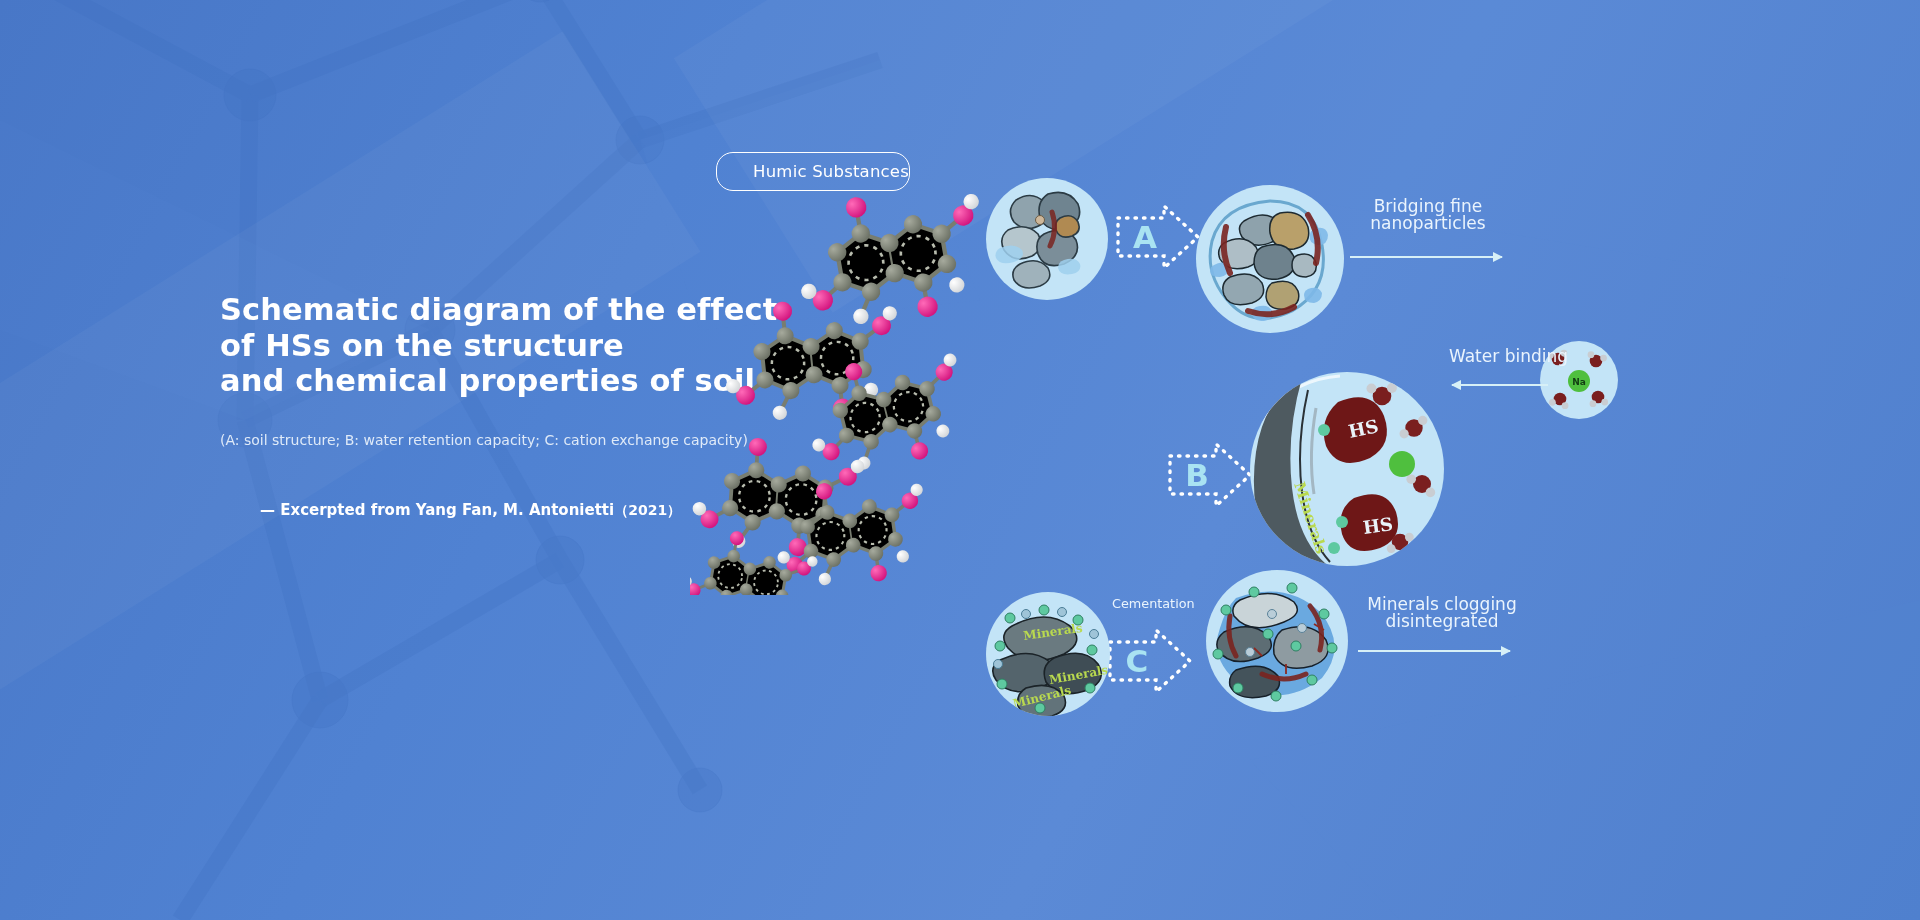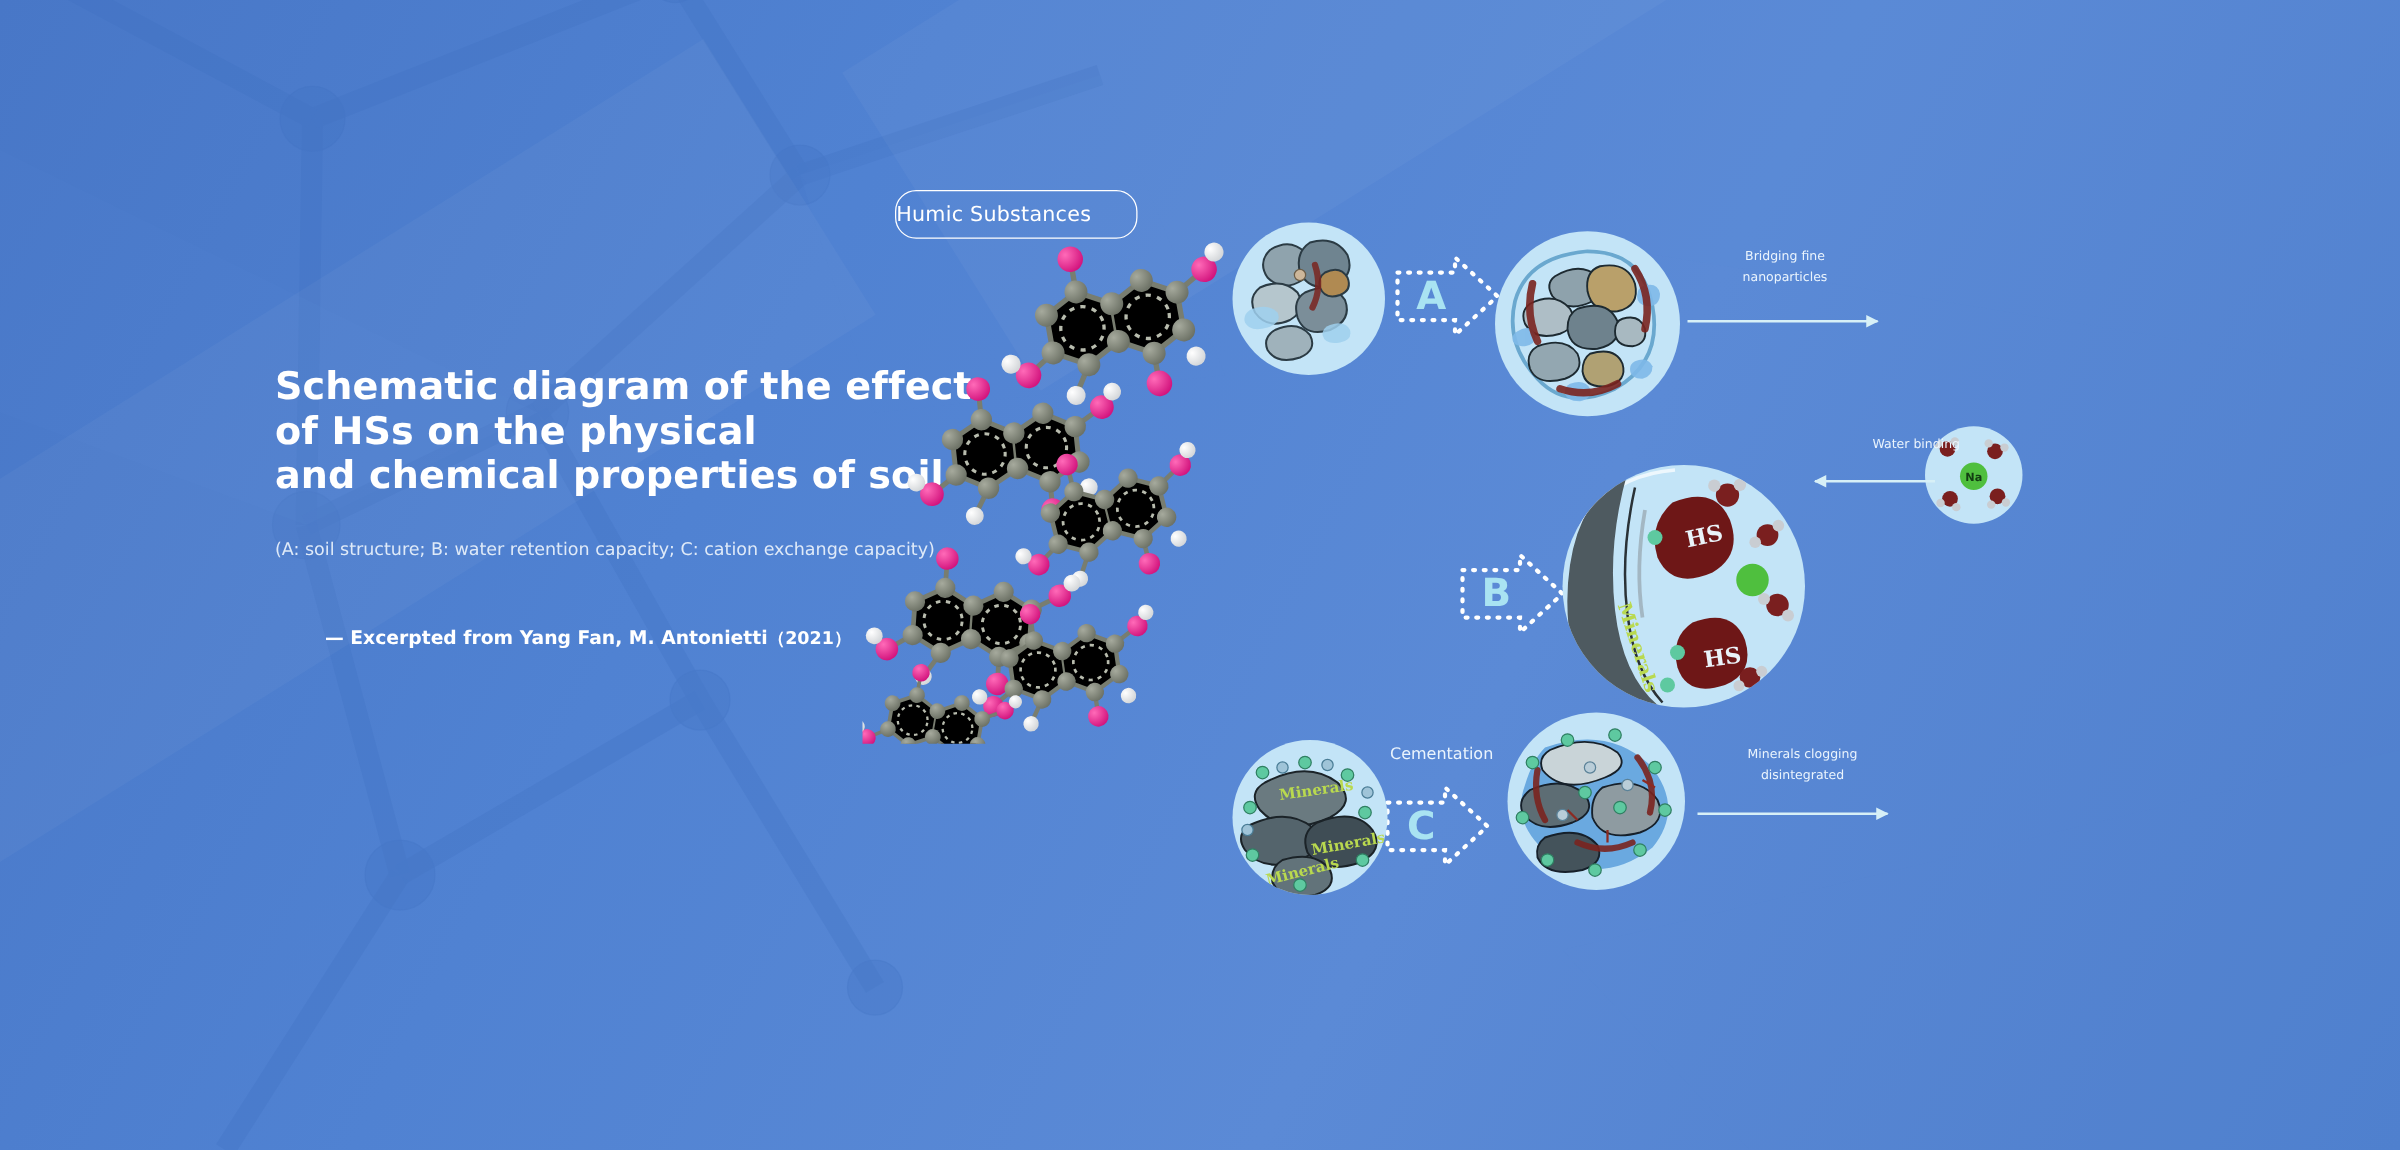--- a/index.html
+++ b/index.html
@@ -29,33 +29,33 @@
   }
   .credit{
     color:#ffffff;font-size:15px;font-weight:700;margin-top:51px;white-space:nowrap;margin-left:40px;
   }
   .credit .yr{font-size:14px;}
 
   
   #hs-pill{
     position:absolute;left:716px;top:152px;width:192px;height:37px;
     border:1.6px solid #ffffff;border-radius:17px;
-    display:flex;align-items:center;justify-content:flex-start;
+    display:flex;align-items:center;justify-content:flex-end;
     color:#ffffff;font-size:16.5px;letter-spacing:.2px;
   }
 
   
   #molecule{position:absolute;left:690px;top:185px;width:290px;height:410px;}
 
   
   .circ{position:absolute;border-radius:50%;background:#c3e4f7;}
   .circ-inner{position:absolute;inset:0;border-radius:50%;overflow:hidden;}
 
   .caption{
-    position:absolute;color:#eaf4fd;font-size:10px;line-height:16.5px;
+    position:absolute;color:#eaf4fd;font-size:17px;line-height:16.5px;
     text-align:center;white-space:pre-line;
   }
   .caption.small{font-size:12.8px;line-height:15.5px;}
 
   
   .dotarrow{position:absolute;width:88px;height:70px;}
   .dotarrow .letter{
     position:absolute;left:0;top:0;width:62px;height:70px;
     display:flex;align-items:center;justify-content:center;
     color:#a9e3f2;font-size:31px;font-weight:700;
@@ -110,21 +110,21 @@
       <polygon points="1100,0 1920,0 1920,300 1300,200"></polygon>
       <polygon points="1250,760 1920,600 1920,920 1400,920"></polygon>
     </g>
   </svg>
 
   <div class="sheen" style="left:-200px;top:250px;width:900px;height:260px;"></div>
   <div class="sheen" style="left:700px;top:-150px;width:700px;height:300px;"></div>
 
   <div id="textblock">
     <div class="title">Schematic diagram of the effect</div>
-    <div class="title">of HSs on the physical</div>
+    <div class="title">of HSs on the structure</div>
     <div class="title">and chemical properties of soil</div>
     <div class="subtitle">(A: soil structure; B: water retention capacity; C: cation exchange capacity)</div>
     <div class="credit">
       <span>— Excerpted from Yang Fan, M. Antonietti</span><span class="yr">（2021）</span>
     </div>
   </div>
 
   <div id="hs-pill">
     <span>Humic Substances</span>
   </div>

